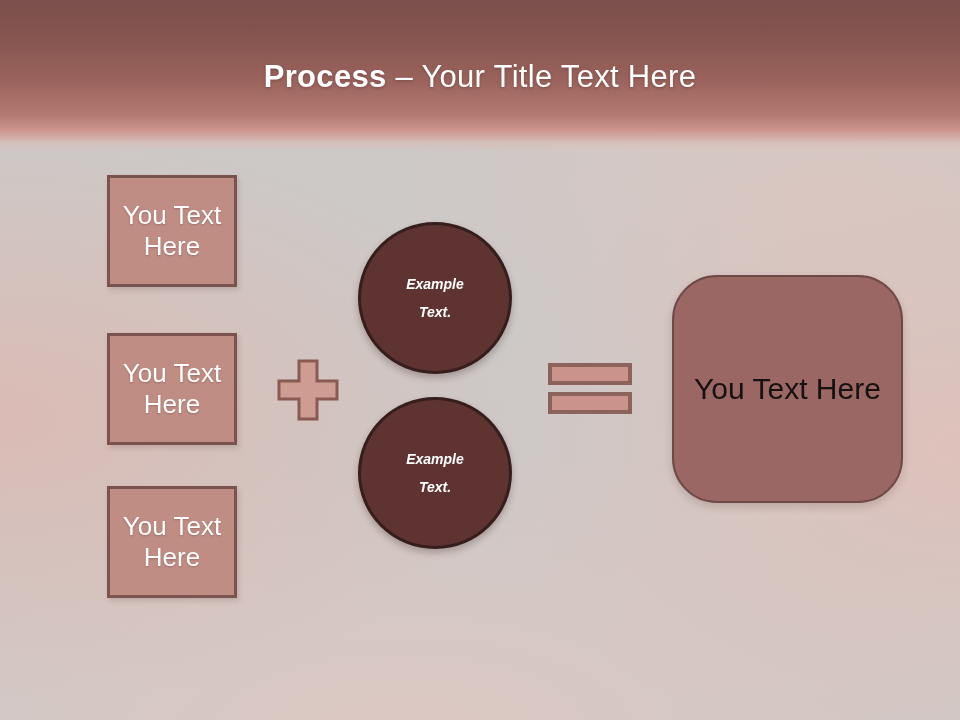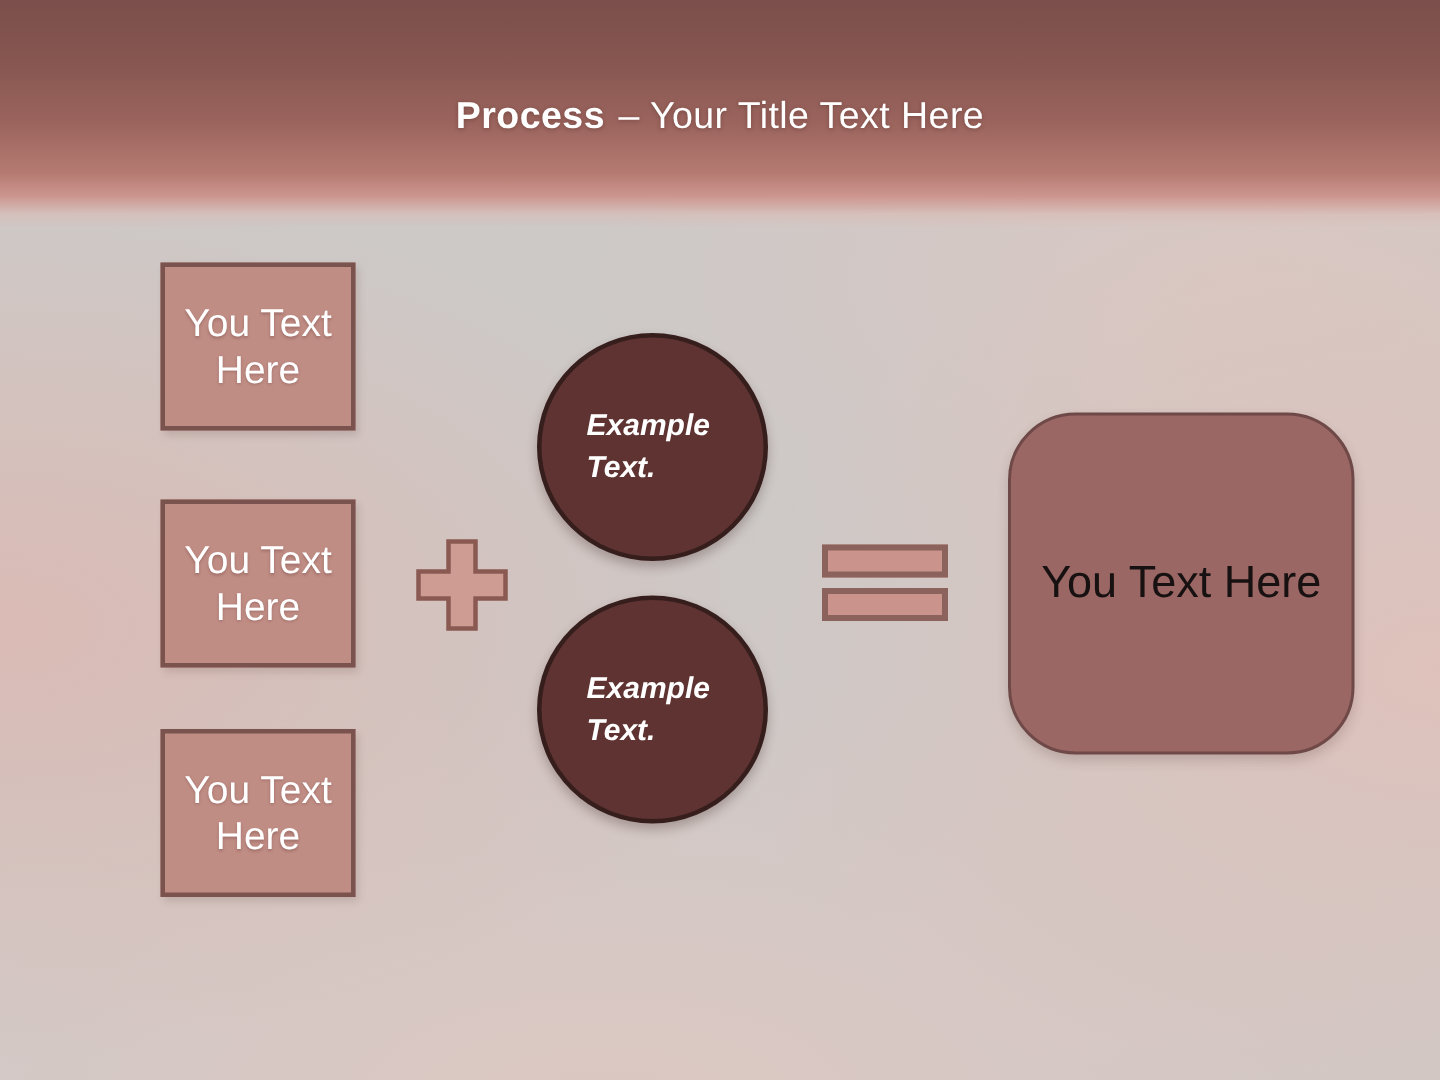--- a/index.html
+++ b/index.html
@@ -16,21 +16,21 @@
       #cdc9c7;
   }
   .header-band {
     position:absolute; top:0; left:0; width:960px; height:152px;
     background:linear-gradient(180deg,
       #7b4f4b 0%, #875651 28%, #9c655e 55%, #b57b73 76%,
       #cc968e 86%, rgba(218,185,179,0.55) 94%, rgba(218,185,179,0) 100%);
   }
   .slide-title {
     position:absolute; top:58px; left:0; width:960px;
-    text-align:center; color:#ffffff; font-size:25px; line-height:38px;
+    text-align:center; color:#ffffff; font-size:31px; line-height:38px;
     letter-spacing:0.3px; text-shadow:0 1px 3px rgba(60,25,22,0.35);
     white-space:nowrap;
   }
   .slide-title .emph { font-weight:bold; }
   .slide-title .rest { font-weight:normal; margin-left:9px; }
 
   .input-box {
     position:absolute; left:107px; width:130px; height:112px;
     box-sizing:border-box; background:#c08d85; border:3px solid #7b534e;
     display:flex; align-items:center; justify-content:center; text-align:center;
@@ -49,23 +49,23 @@
     position:absolute; left:548px; width:84px; height:22px;
     box-sizing:border-box; background:#ca938b; border:4px solid #8b625c;
   }
   .eq-top { top:363px; }
   .eq-bottom { top:392px; }
 
   .example-circle {
     position:absolute; left:358px; width:154px; height:152px;
     box-sizing:border-box; border-radius:50%;
     background:#5e3331; border:3px solid #361e1d;
-    display:flex; align-items:center; justify-content:center; 
+    display:flex; align-items:center; justify-content:center; text-align:center;
     color:#ffffff; font-weight:bold; font-style:italic;
-    font-size:20px; line-height:28px; padding:0 30px;
+    font-size:14px; line-height:28px; padding:0 30px;
     box-shadow:0 4px 7px rgba(50,25,25,0.28);
   }
   .circle-1 { top:222px; }
   .circle-2 { top:397px; }
 
   .result-box {
     position:absolute; left:672px; top:275px; width:231px; height:228px;
     box-sizing:border-box; border-radius:45px;
     background:#9a6764; border:2px solid #6f4947;
     display:flex; align-items:center; justify-content:center; text-align:center;

